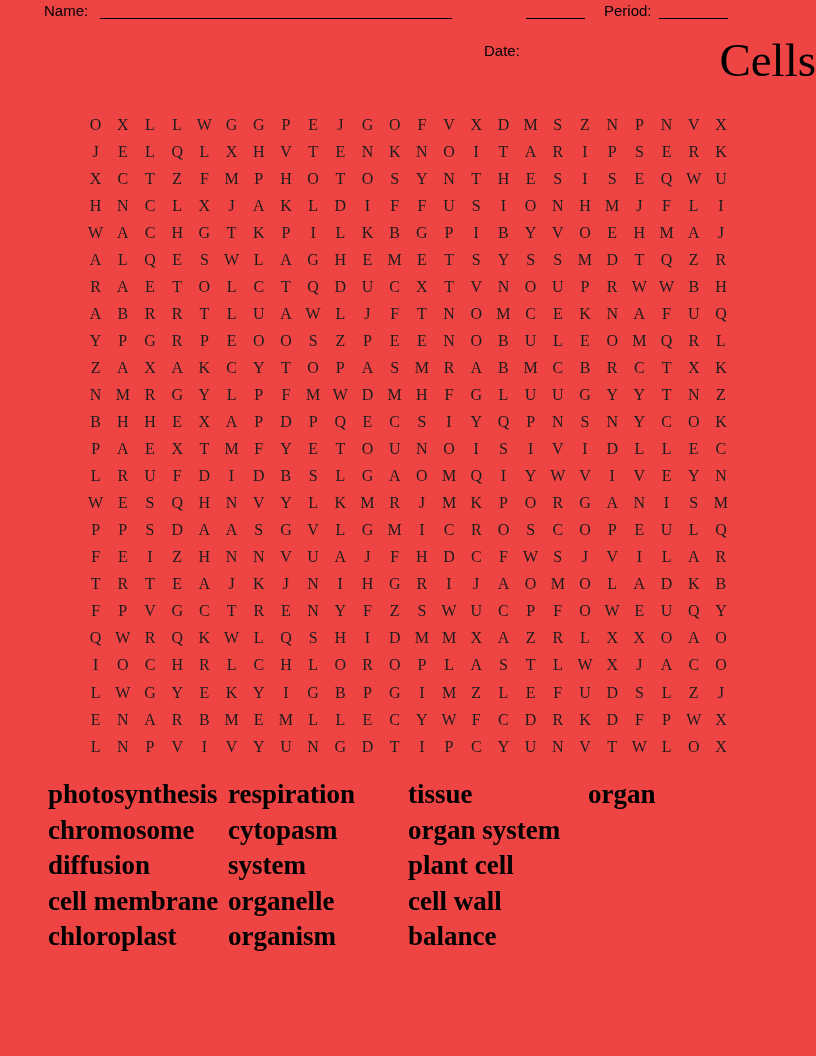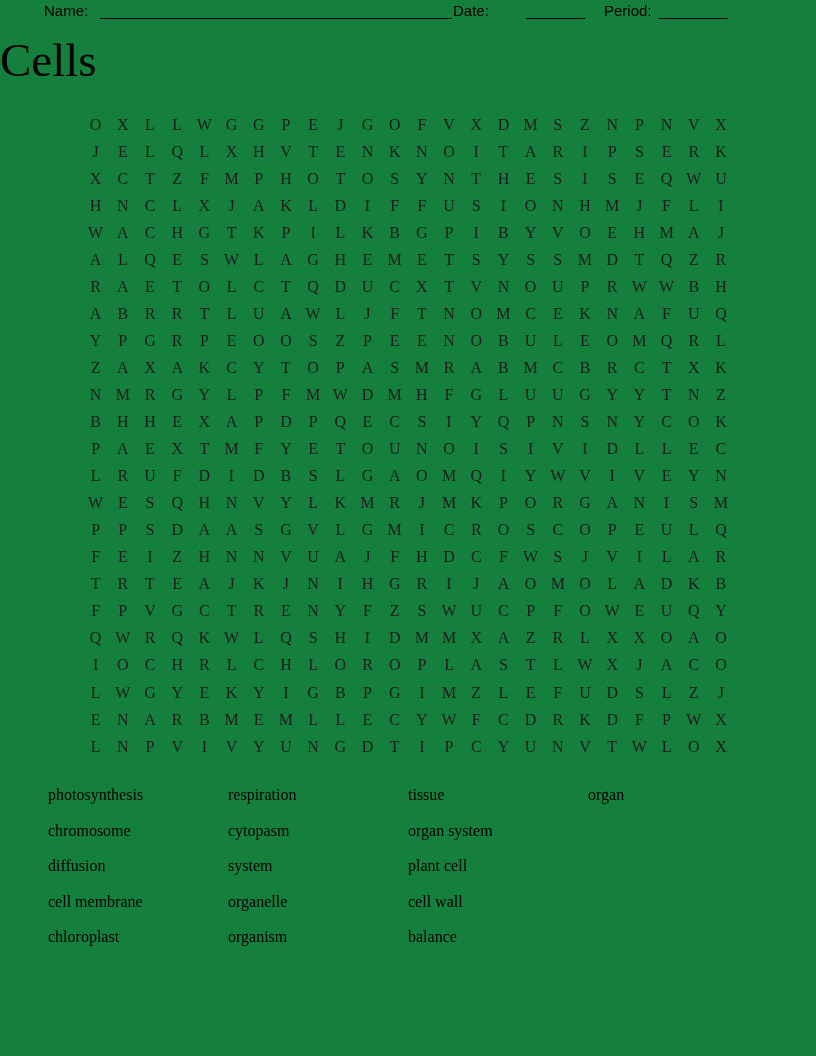--- a/index.html
+++ b/index.html
@@ -1,20 +1,20 @@
 <!DOCTYPE html>
 <html><head>
 <meta charset="utf-8">
 <style>
   html, body { margin: 0; padding: 0; background: #ffffff; }
   .page {
     position: relative;
     width: 816px;
     height: 1056px;
-    background: #15803d;
+    background: #ef4444;
     font-family: "Liberation Serif", serif;
     color: #000000;
     overflow: hidden;
   }
 
   
   .hdr-label {
     position: absolute;
     top: 2px;
     font-family: "Liberation Sans", sans-serif;
@@ -23,32 +23,32 @@
     white-space: nowrap;
   }
   .hdr-line {
     position: absolute;
     top: 0;
     height: 18px;
     border-bottom: 1.5px solid #000000;
   }
   #name-label   { left: 44px; }
   #name-line    { left: 100px; width: 352px; }
-  #date-label   { left: 453px; }
+  #date-label   { left: 484px; margin-top: 40px; }
   #date-line    { left: 526px; width: 59px; }
   #period-label { left: 604px; }
   #period-line  { left: 659px; width: 69px; }
 
   
   .title {
     position: absolute;
     top: 33px;
     left: 0;
     width: 100%;
-    text-align: left;
+    text-align: right;
     font-family: "Liberation Serif", serif;
     font-size: 47px;
     font-weight: normal;
     color: #000000;
   }
 
   
   .letter-grid {
     position: absolute;
     left: 82px;
@@ -72,24 +72,25 @@
     position: absolute;
     left: 48px;
     top: 777px;
     display: grid;
     grid-template-rows: repeat(5, 35.6px);
     grid-template-columns: repeat(4, 180px);
     grid-auto-flow: column;
   }
   .word-item {
     font-family: "Liberation Serif", serif;
-    font-size: 16px;
+    font-size: 27px;
     line-height: 35.6px;
     color: #000000;
     white-space: nowrap;
+    font-weight: bold;
   }
 </style>
 </head>
 <body>
 
 <div class="page">
 
   <span class="hdr-label" id="name-label">Name:</span>
   <div class="hdr-line" id="name-line"></div>
 

